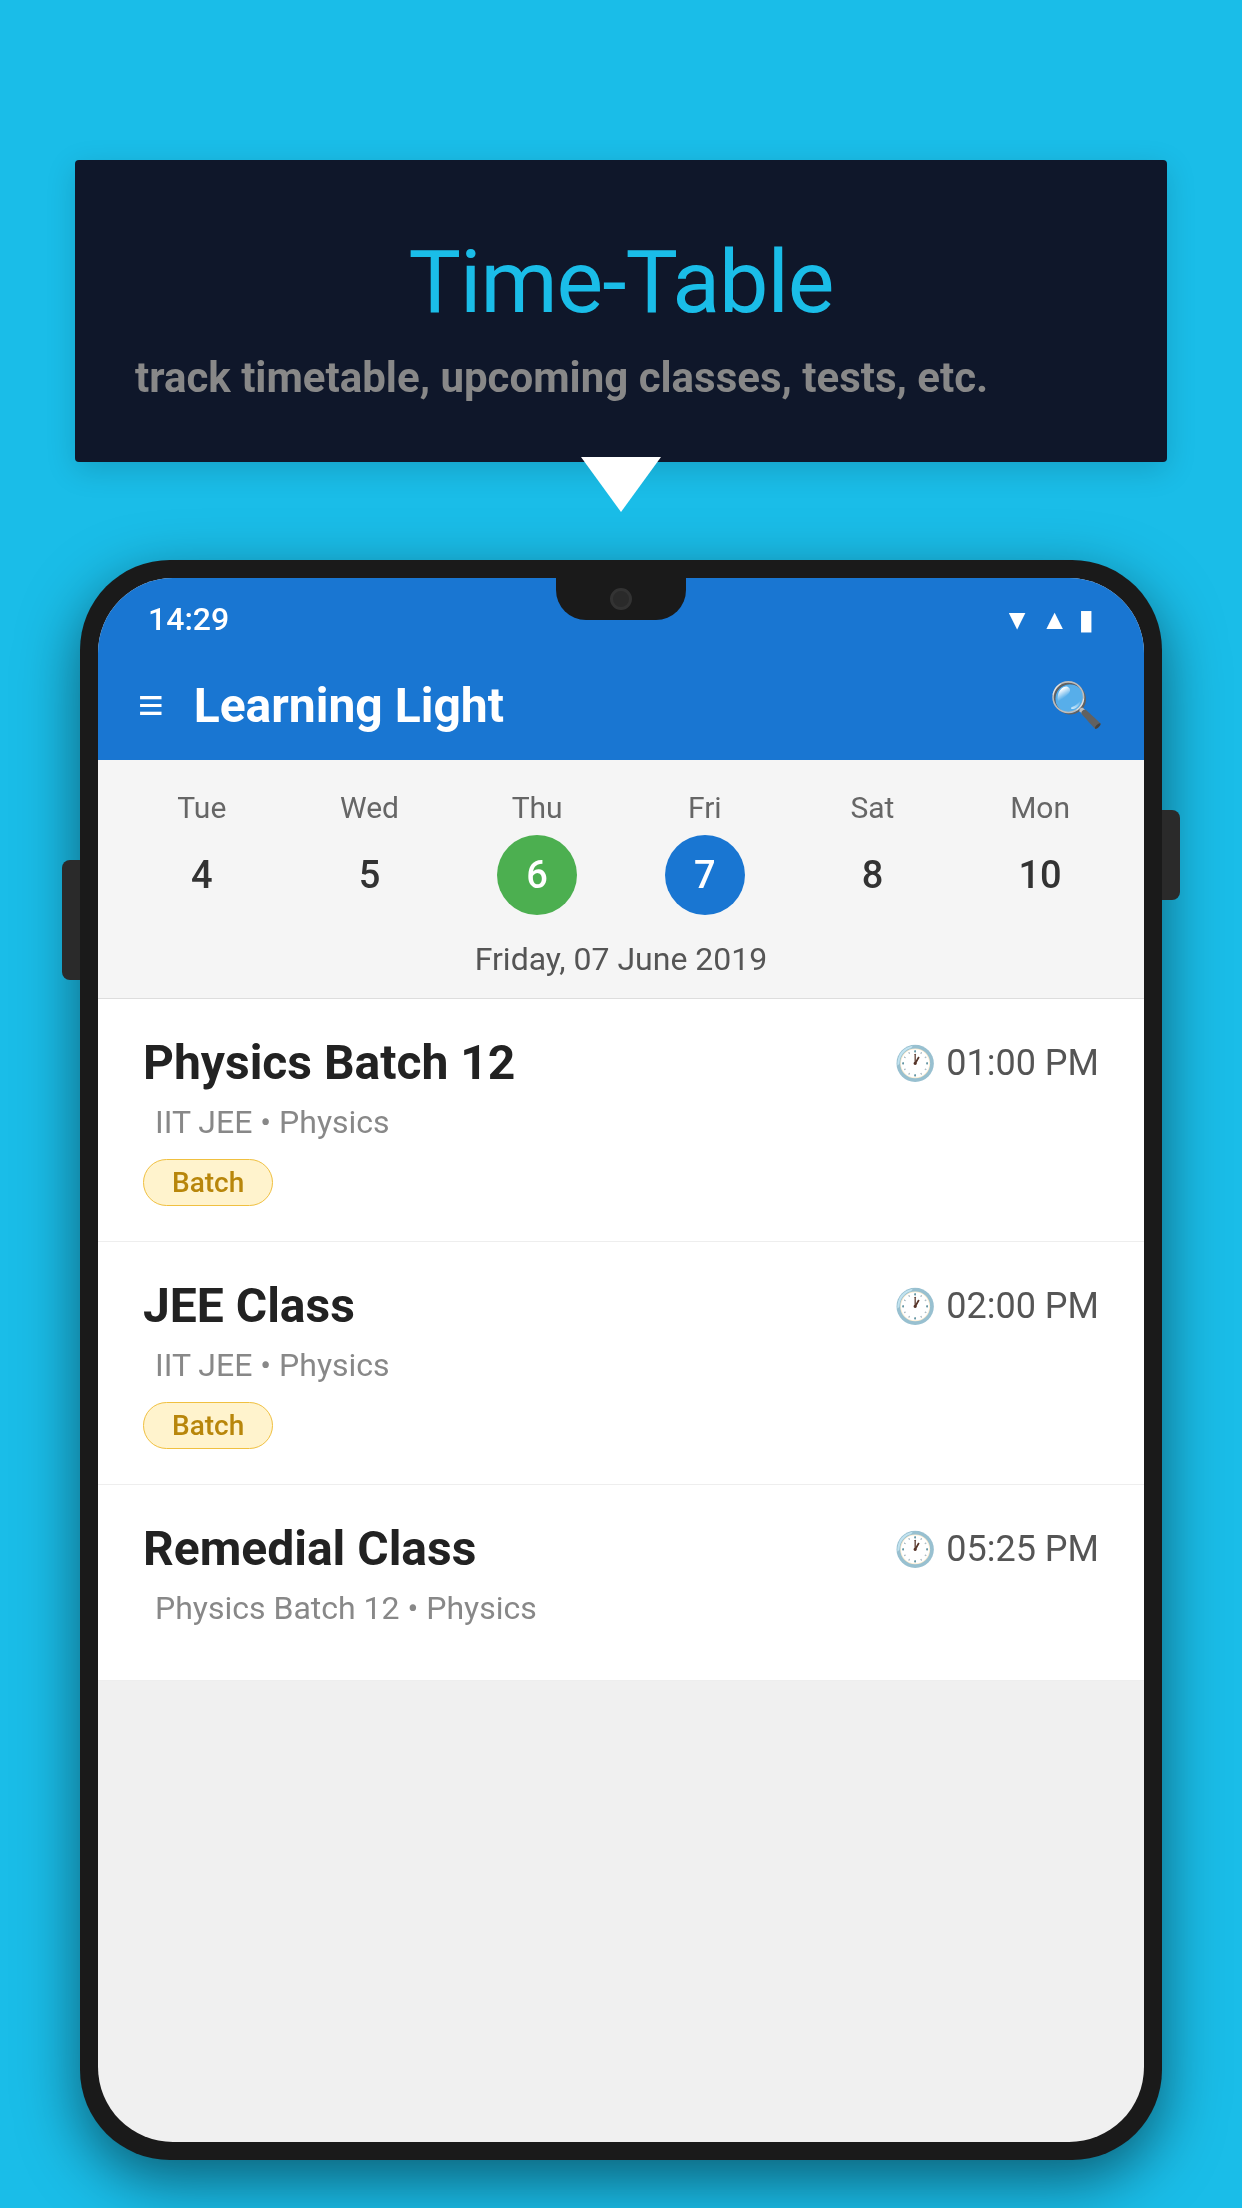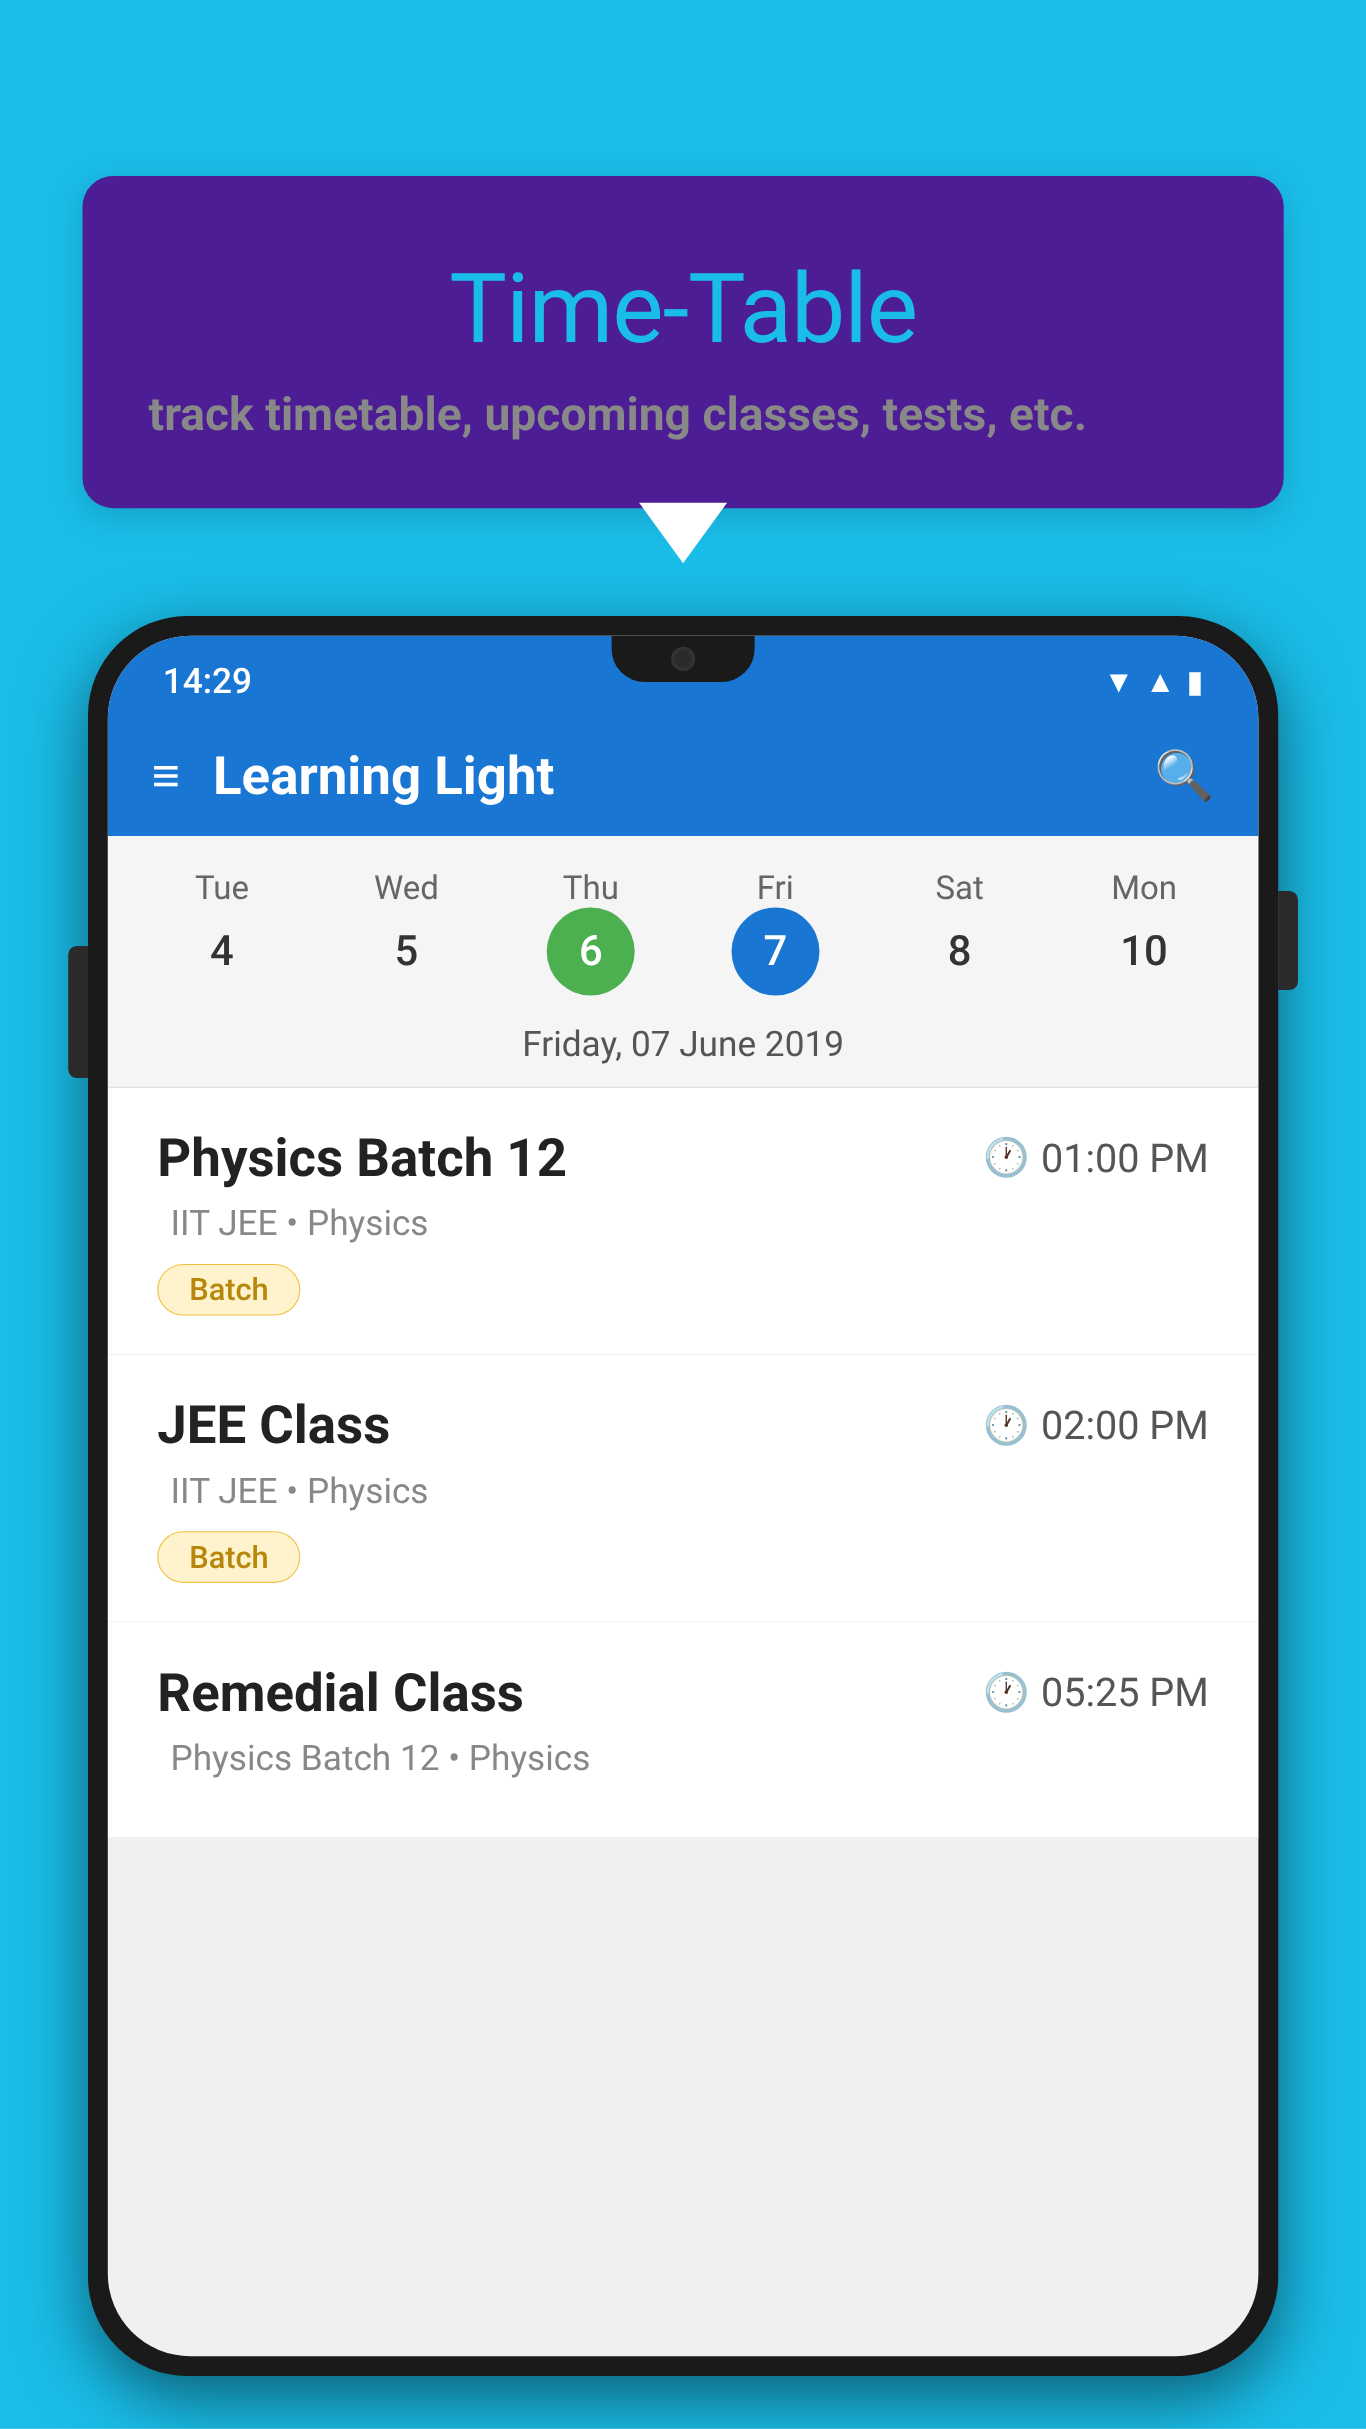--- a/index.html
+++ b/index.html
@@ -12,22 +12,22 @@
       overflow: hidden;
       position: relative;
     }
 
     
     .tooltip-card {
       position: absolute;
       top: 160px;
       left: 75px;
       right: 75px;
-      background: #4c1d95;
-      border-radius: 28px;
+      background: #0f172a;
+      border-radius: 4px;
       padding: 70px 60px 60px;
       box-shadow: 0 8px 30px rgba(0,0,0,0.15);
     }
 
     .tooltip-card::after {
       content: '';
       position: absolute;
       bottom: -50px;
       left: 50%;
       transform: translateX(-50%);
@@ -195,20 +195,21 @@
     .days-row {
       display: flex;
       justify-content: space-around;
       padding: 10px 20px;
     }
 
     .day-item {
       display: flex;
       flex-direction: column;
       align-items: center;
+      gap: 10px;
       width: 130px;
     }
 
     .day-label {
       font-size: 30px;
       color: #666;
       font-weight: 400;
     }
 
     .day-number {

